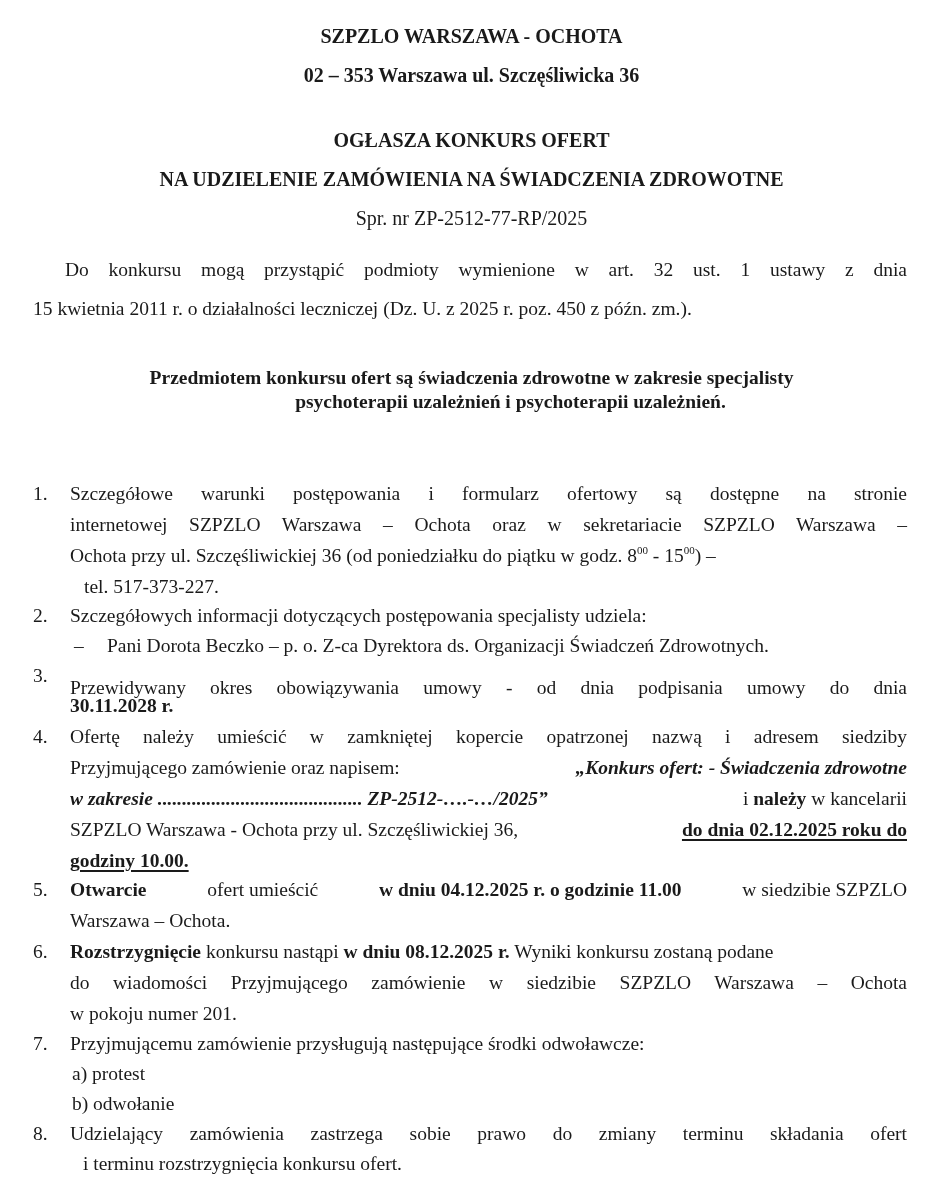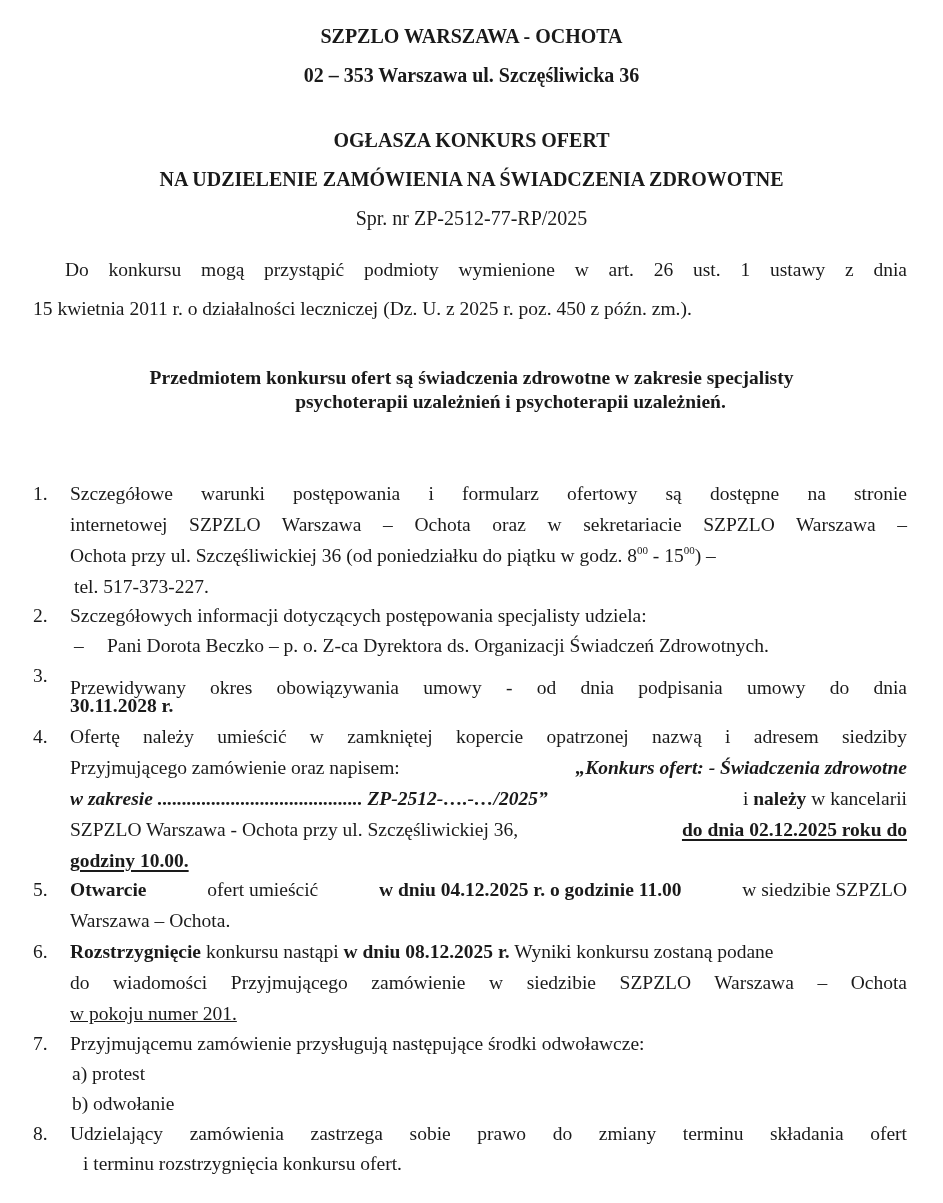--- a/index.html
+++ b/index.html
@@ -17,33 +17,33 @@
 </head>
 <body>
 
 <div class="ln c b" style="top:24px;font-size:20px;">SZPZLO WARSZAWA - OCHOTA</div>
 <div class="ln c b" style="top:63px;font-size:20px;">02 – 353 Warszawa ul. Szczęśliwicka 36</div>
 
 <div class="ln c b" style="top:128px;font-size:20px;">OGŁASZA KONKURS OFERT</div>
 <div class="ln c b" style="top:167px;font-size:20px;">NA UDZIELENIE ZAMÓWIENIA NA ŚWIADCZENIA ZDROWOTNE</div>
 <div class="ln c" style="top:206px;font-size:20px;">Spr. nr ZP-2512-77-RP/2025</div>
 
-<div class="ln just" style="top:258px;left:65px;width:842px;">Do konkursu mogą przystąpić podmioty wymienione w art. 26 ust. 1 ustawy z dnia</div>
+<div class="ln just" style="top:258px;left:65px;width:842px;">Do konkursu mogą przystąpić podmioty wymienione w art. 32 ust. 1 ustawy z dnia</div>
 <div class="ln" style="top:297px;left:33px;">15 kwietnia 2011 r. o działalności leczniczej (Dz. U. z 2025 r. poz. 450 z późn. zm.).</div>
 
 <div class="ln c b" style="top:366px;">Przedmiotem konkursu ofert są świadczenia zdrowotne  w zakresie specjalisty</div>
 <div class="ln c b" style="top:390px;padding-left:39px;">psychoterapii uzależnień i psychoterapii uzależnień.</div>
 
 <div class="num" style="top:482px;left:33px;">1.</div>
 <div class="ln just" style="top:482px;left:70px;width:837px;">Szczegółowe warunki postępowania i formularz ofertowy są dostępne na stronie</div>
 <div class="ln just" style="top:513px;left:70px;width:837px;">internetowej SZPZLO Warszawa – Ochota oraz w sekretariacie SZPZLO Warszawa –</div>
 <div class="ln" style="top:544px;left:70px;width:837px;display:flex;justify-content:space-between;">
   <span><span>Ochota przy ul. Szczęśliwickiej 36 (od poniedziałku do piątku w godz. 8</span><sup>00</sup><span> - 15</span><sup>00</sup><span>) –</span></span>
 </div>
-<div class="ln" style="top:575px;left:74px;">tel. 517-373-227.</div>
+<div class="ln" style="top:575px;left:84px;">tel. 517-373-227.</div>
 
 <div class="num" style="top:604px;left:33px;">2.</div>
 <div class="ln" style="top:604px;left:70px;">Szczegółowych informacji dotyczących postępowania specjalisty udziela:</div>
 <div class="ln" style="top:634px;left:74px;">–</div>
 <div class="ln" style="top:634px;left:107px;">Pani Dorota Beczko – p. o. Z-ca Dyrektora ds. Organizacji Świadczeń Zdrowotnych.</div>
 
 <div class="num" style="top:664px;left:33px;">3.</div>
 <div class="ln just" style="top:664px;left:70px;width:837px;margin-top:12px;">Przewidywany okres obowiązywania umowy - od dnia podpisania umowy do dnia</div>
 <div class="ln b" style="top:694px;left:70px;">30.11.2028 r.</div>
 
@@ -70,21 +70,21 @@
   <span class="b">w dniu 04.12.2025 r. o godzinie 11.00</span>
   <span> w siedzibie SZPZLO</span>
 </div>
 <div class="ln" style="top:909px;left:70px;">Warszawa – Ochota.</div>
 
 <div class="num" style="top:940px;left:33px;">6.</div>
 <div class="ln" style="top:940px;left:70px;">
   <span class="b">Rozstrzygnięcie</span><span> konkursu nastąpi </span><span class="b">w dniu 08.12.2025 r.</span><span> Wyniki konkursu zostaną podane</span>
 </div>
 <div class="ln just" style="top:971px;left:70px;width:837px;">do wiadomości Przyjmującego zamówienie w siedzibie SZPZLO Warszawa – Ochota</div>
-<div class="ln" style="top:1002px;left:70px;text-decoration:underline;">w pokoju numer 201.</div>
+<div class="ln" style="top:1002px;left:70px;">w pokoju numer 201.</div>
 
 <div class="num" style="top:1032px;left:33px;">7.</div>
 <div class="ln" style="top:1032px;left:70px;">Przyjmującemu zamówienie przysługują następujące środki odwoławcze:</div>
 <div class="ln" style="top:1062px;left:72px;">a) protest</div>
 <div class="ln" style="top:1092px;left:72px;">b) odwołanie</div>
 
 <div class="num" style="top:1122px;left:33px;">8.</div>
 <div class="ln just" style="top:1122px;left:70px;width:837px;">Udzielający zamówienia zastrzega sobie prawo do zmiany terminu składania ofert</div>
 <div class="ln" style="top:1152px;left:70px;margin-left:13px;">i terminu rozstrzygnięcia konkursu ofert.</div>
 

